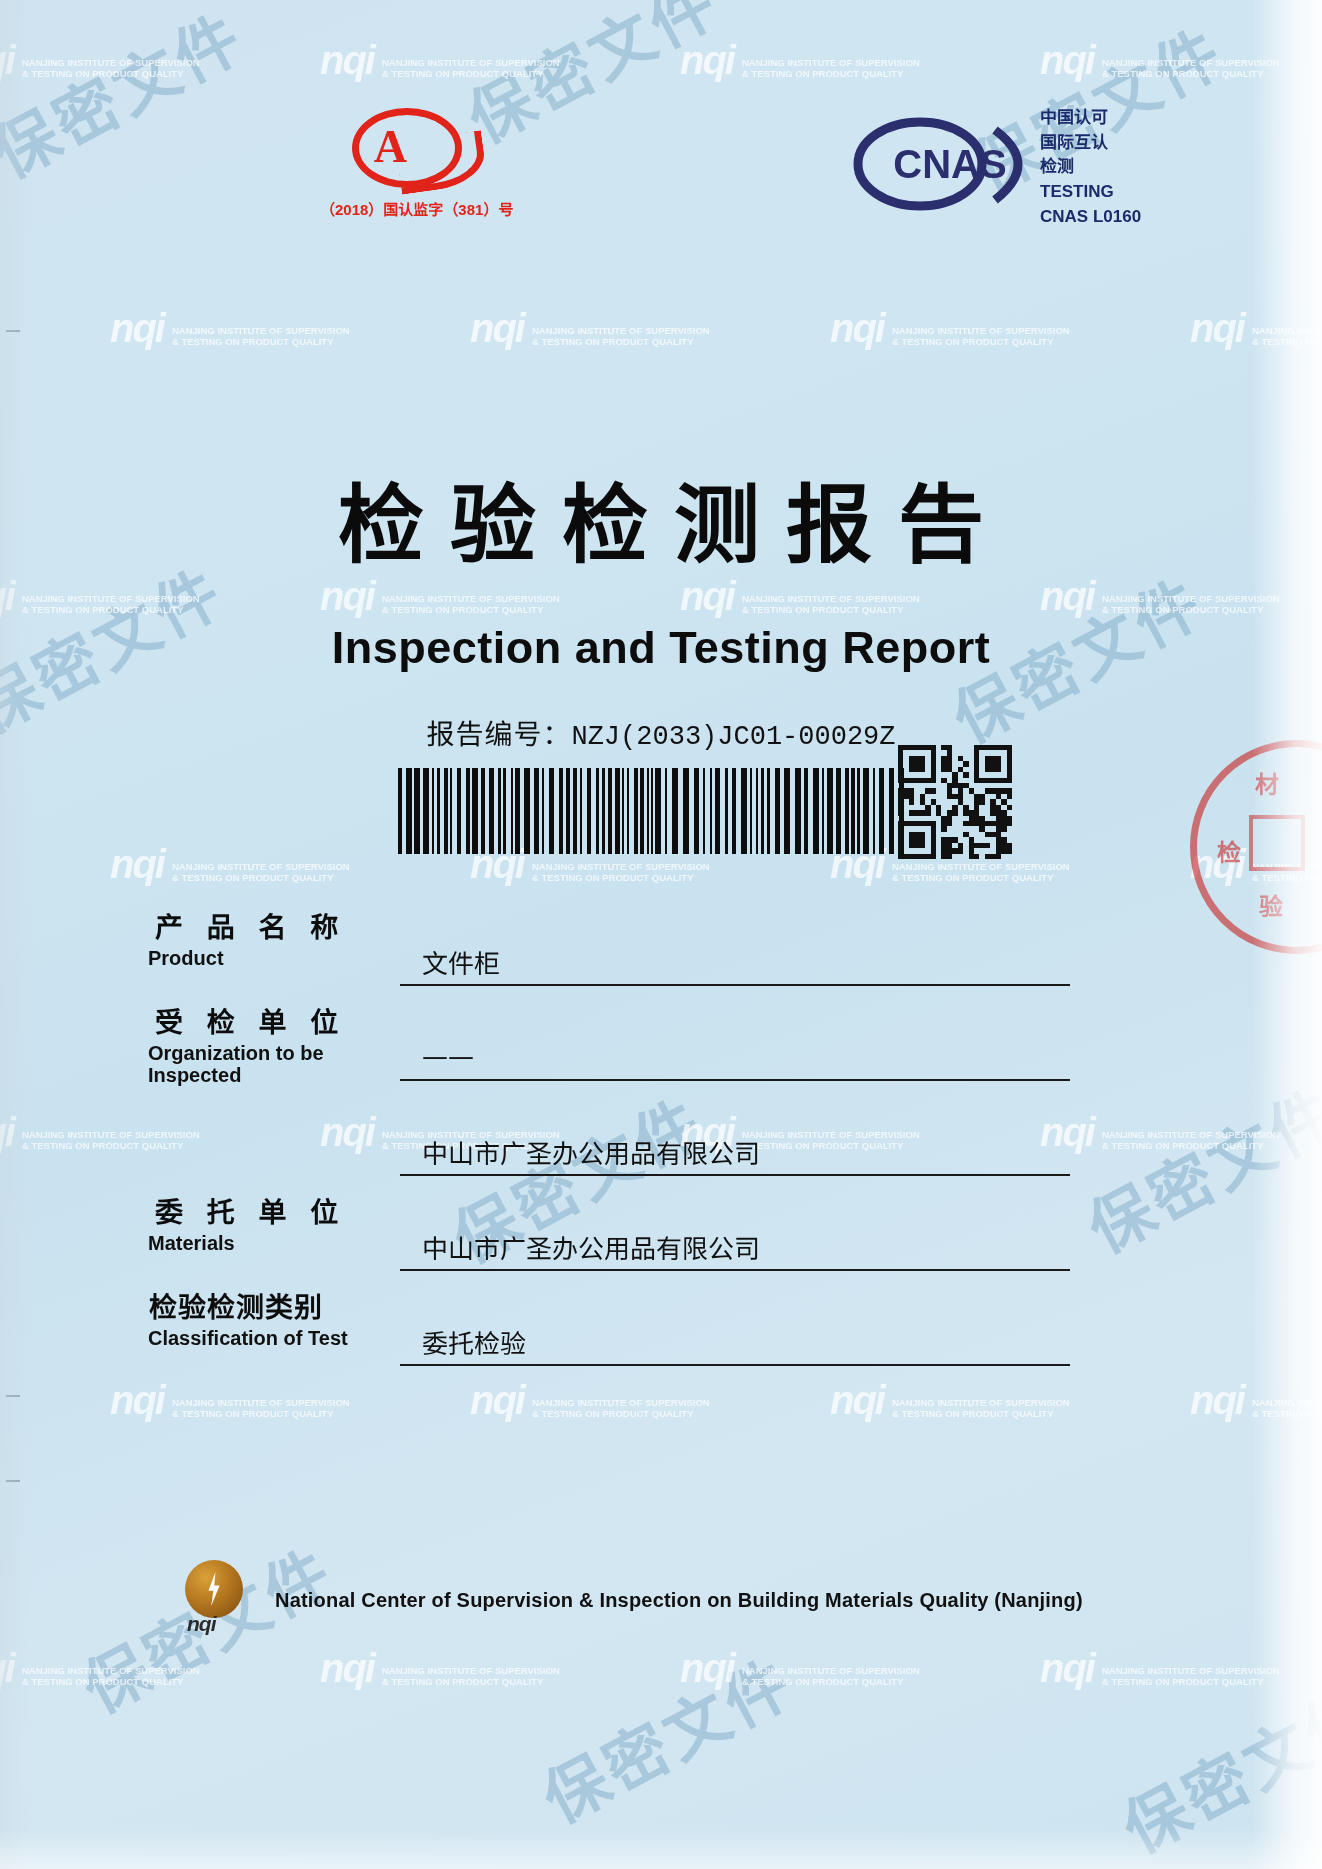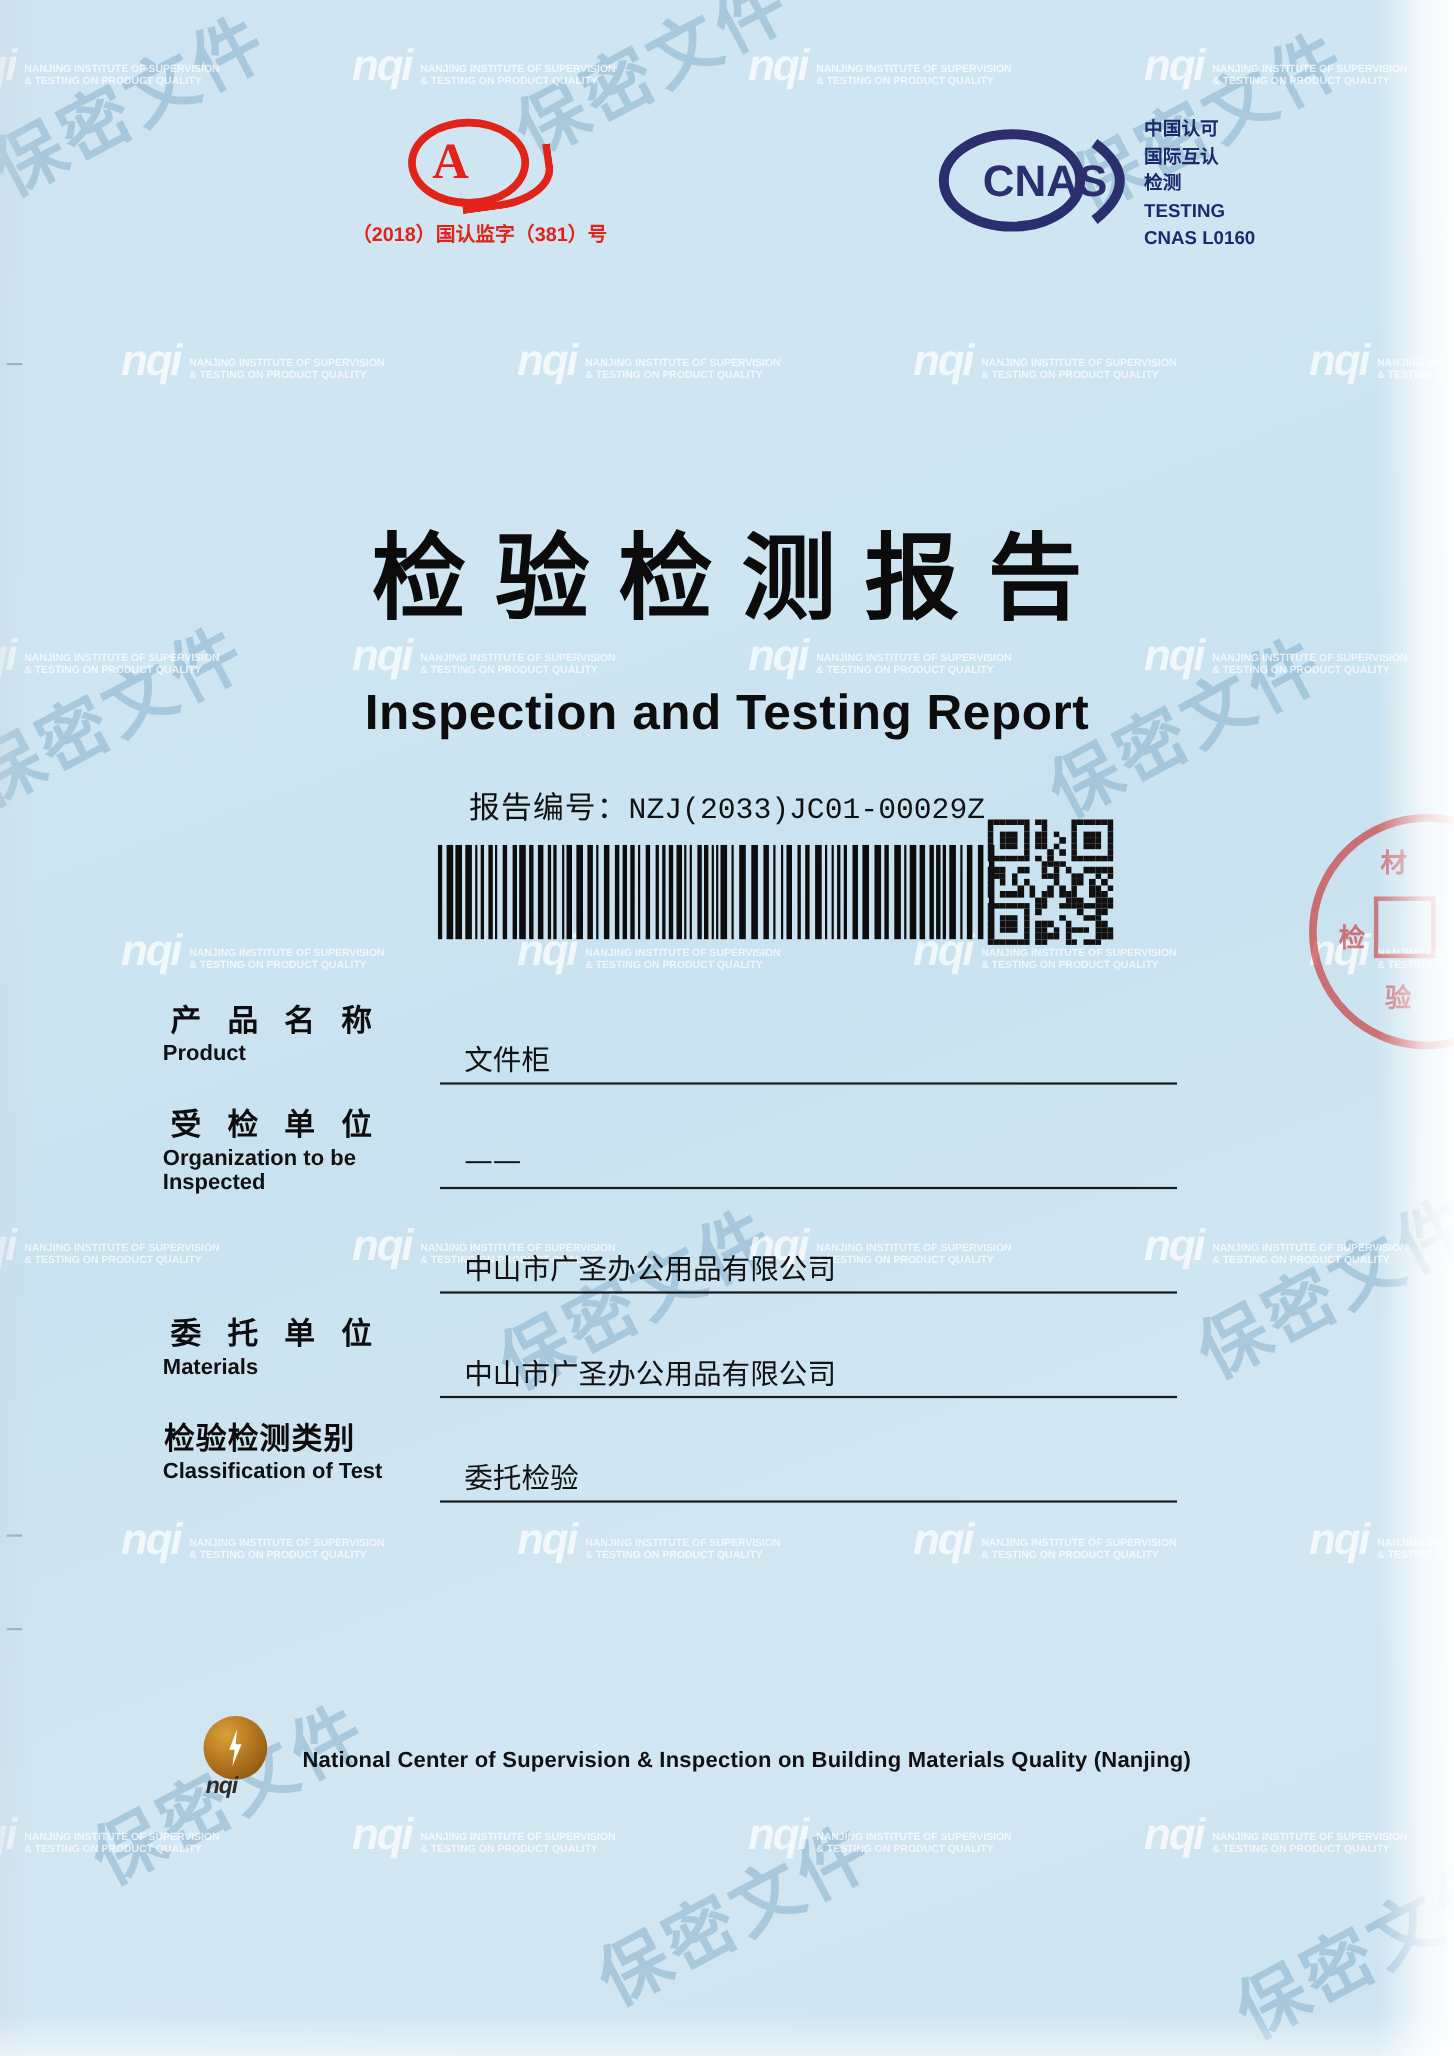--- a/index.html
+++ b/index.html
@@ -157,21 +157,21 @@
     left: 46px; top: 28px;
     width: 80px; height: 46px;
     border-bottom: 7px solid #e2231a;
     border-right: 7px solid #e2231a;
     border-radius: 0 0 60% 0;
     transform: rotate(-8deg);
   }
   .cal-sub {
     margin-top: 6px;
     color: #e2231a;
-    font-size: 18px;
+    font-size: 15px;
     font-weight: 700;
     white-space: nowrap;
   }
   .logo-ilac {
     position: absolute;
     left: 648px;
     top: 18px;
     width: 170px;
     height: 110px;
   }

